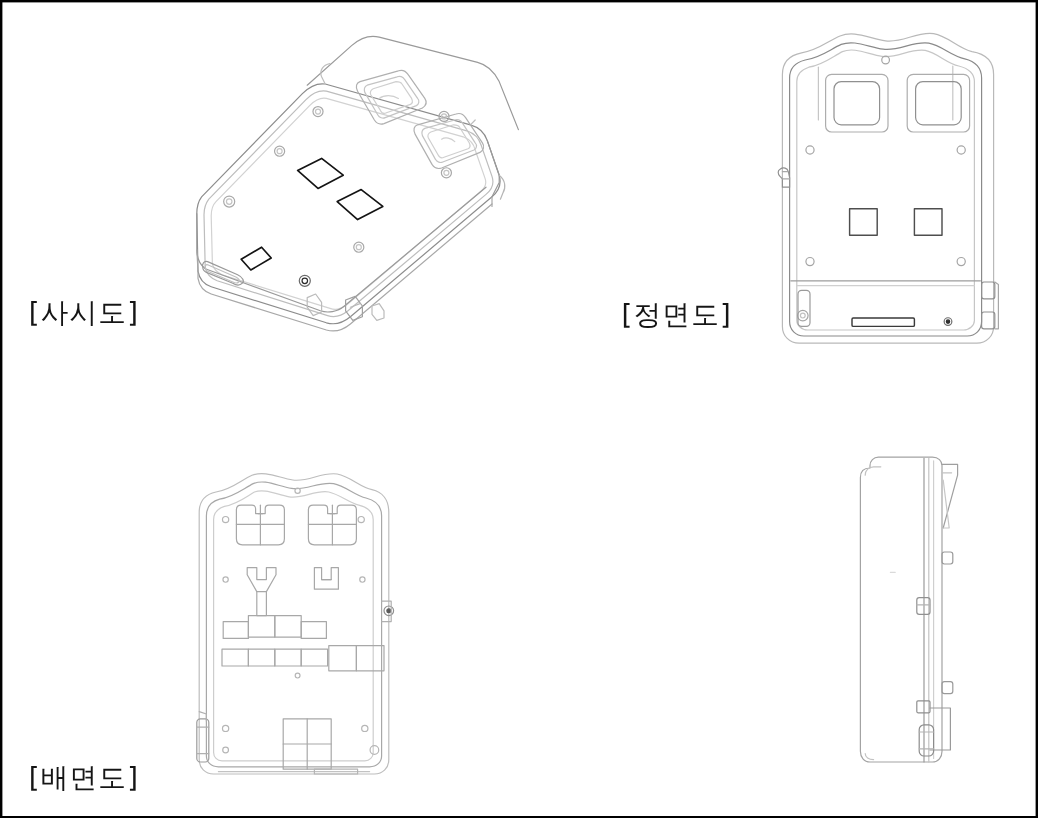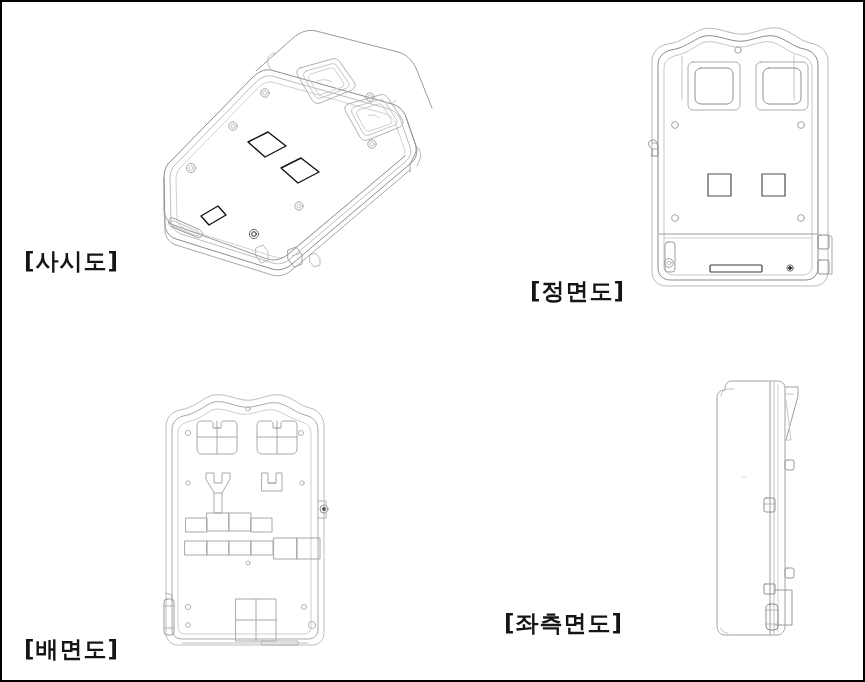--- a/index.html
+++ b/index.html
@@ -14,33 +14,33 @@
     box-sizing:border-box;
     border:2px solid #000000;
     background:#ffffff;
   }
   .fig{position:absolute;}
   .fig svg{display:block;overflow:visible;}
   .caption{
     position:absolute;
     color:#151515;
     font-size:23px;
-    font-weight:700;
+    font-weight:400;
     letter-spacing:1px;
     white-space:nowrap;
     line-height:1;
     font-family:"DejaVu Sans","Liberation Sans",sans-serif;
   }
   
   #fig-iso        {left:138px; top:14px;}
   #fig-front      {left:636px; top:20px;}
   #fig-rear       {left:150px; top:385px;}
   #fig-left       {left:692px; top:368px;}
   #cap-iso        {left:22px;  top:248px;}
-  #cap-front      {left:528px; top:250px;margin-top:28px;}
+  #cap-front      {left:516px; top:250px;}
   #cap-rear       {left:22px;  top:636px;}
   #cap-left       {left:502px; top:610px;}
 </style>
 </head>
 <body>
 
 <div id="sheet">
 
   <div class="fig" id="fig-iso">
     <svg width="290" height="275" viewBox="0 0 290 275">
@@ -301,15 +301,14 @@
         <rect x="70" y="214" width="11" height="10" rx="1" ry="1" stroke="#8f8f8f"></rect>
         <path d="M81,220 L98,220 L98,255 L81,255" stroke="#9a9a9a"></path>
         <rect x="72" y="234" width="12" height="26" rx="4" ry="4" stroke="#8c8c8c"></rect>
         <path d="M72,240 L84,240" stroke="#b4b4b4"></path>
         <path d="M72,254 L84,254" stroke="#b4b4b4"></path>
 
         <path d="M48,107 L52,107" stroke="#dadada"></path>
       </g>
     </svg>
   </div>
-  <div class="caption" id="cap-left">[좌측면도]</div>
 
 </div>
 
 </body></html>

